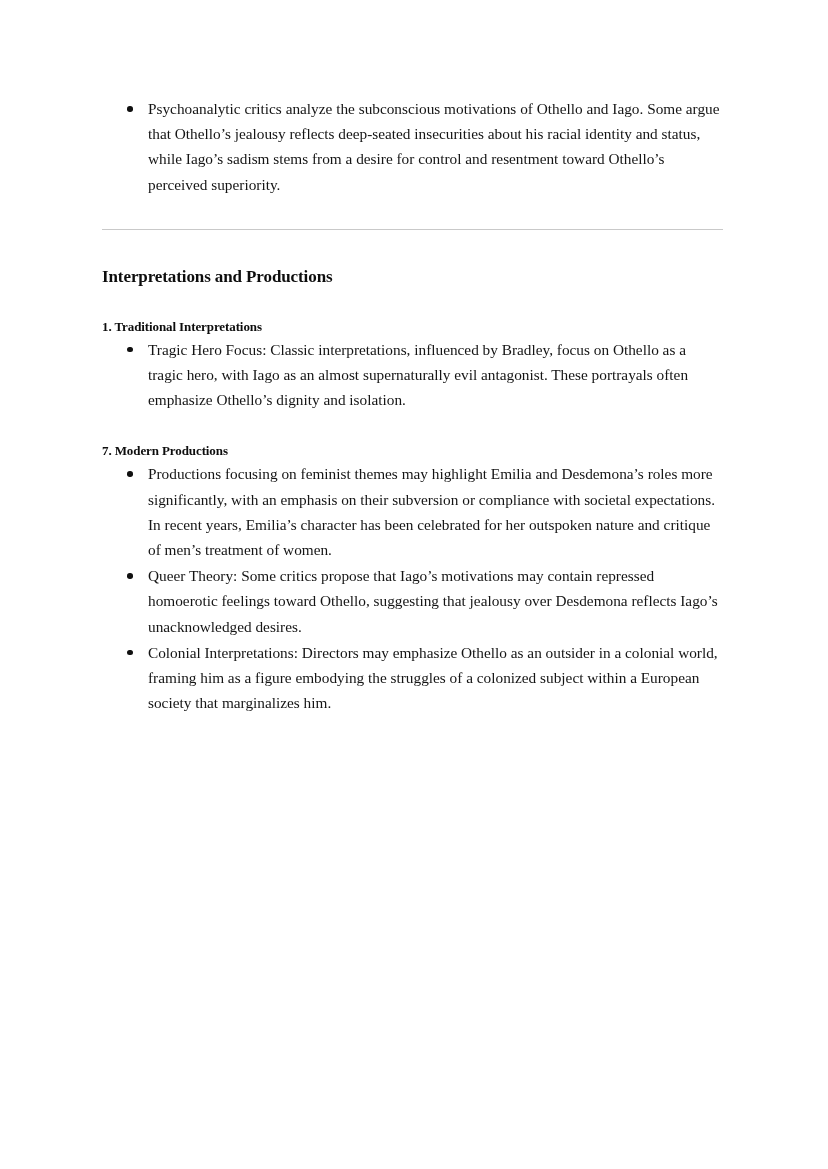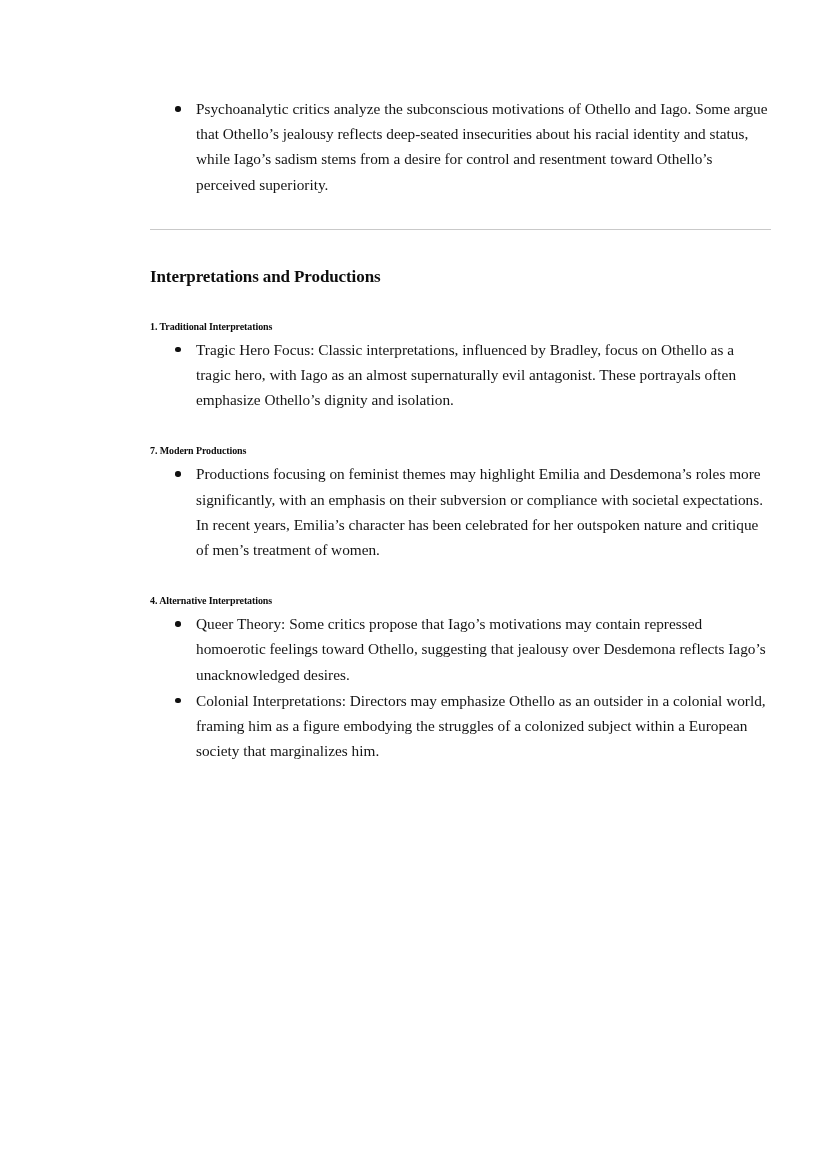--- a/index.html
+++ b/index.html
@@ -17,21 +17,20 @@
   }
   .page {
     position: relative;
     width: 828px;
     height: 1169px;
     box-sizing: border-box;
     padding: 96px 106px 0 102px;
   }
   .content {
     width: 620px;
-    margin-left: 48px;
   }
 
   
   ul.bullets {
     list-style: none;
     margin: 0;
     padding: 0;
   }
   ul.bullets li {
     position: relative;
@@ -69,21 +68,21 @@
   
   h1.section-title {
     font-size: 17px;
     font-weight: bold;
     line-height: 22px;
     margin: 36px 0 0 0;
     letter-spacing: -0.1px;
     color: #0d0d0d;
   }
   h2.sub-title {
-    font-size: 10px;
+    font-size: 13px;
     font-weight: bold;
     line-height: 21px;
     margin: 28px 0 0 0;
     letter-spacing: -0.1px;
     color: #0d0d0d;
   }
 
   .list-after-heading {
     margin-top: 16px;
   }
@@ -119,21 +118,20 @@
     <ul class="bullets list-after-heading">
     </ul>
 
     <ul class="bullets list-after-heading">
       <li>
         <span class="dot"></span>
         <span>Productions focusing on feminist themes may highlight Emilia and Desdemona’s roles more significantly, with an emphasis on their subversion or compliance with societal expectations. In recent years, Emilia’s character has been celebrated for her outspoken nature and critique of men’s treatment of women.</span>
       </li>
     </ul>
 
-    <h2 class="sub-title">4. Alternative Interpretations</h2>
     <ul class="bullets list-after-heading">
       <li>
         <span class="dot"></span>
         <span>Queer Theory: Some critics propose that Iago’s motivations may contain repressed homoerotic feelings toward Othello, suggesting that jealousy over Desdemona reflects Iago’s unacknowledged desires.</span>
       </li>
       <li>
         <span class="dot"></span>
         <span>Colonial Interpretations: Directors may emphasize Othello as an outsider in a colonial world, framing him as a figure embodying the struggles of a colonized subject within a European society that marginalizes him.</span>
       </li>
     </ul>

